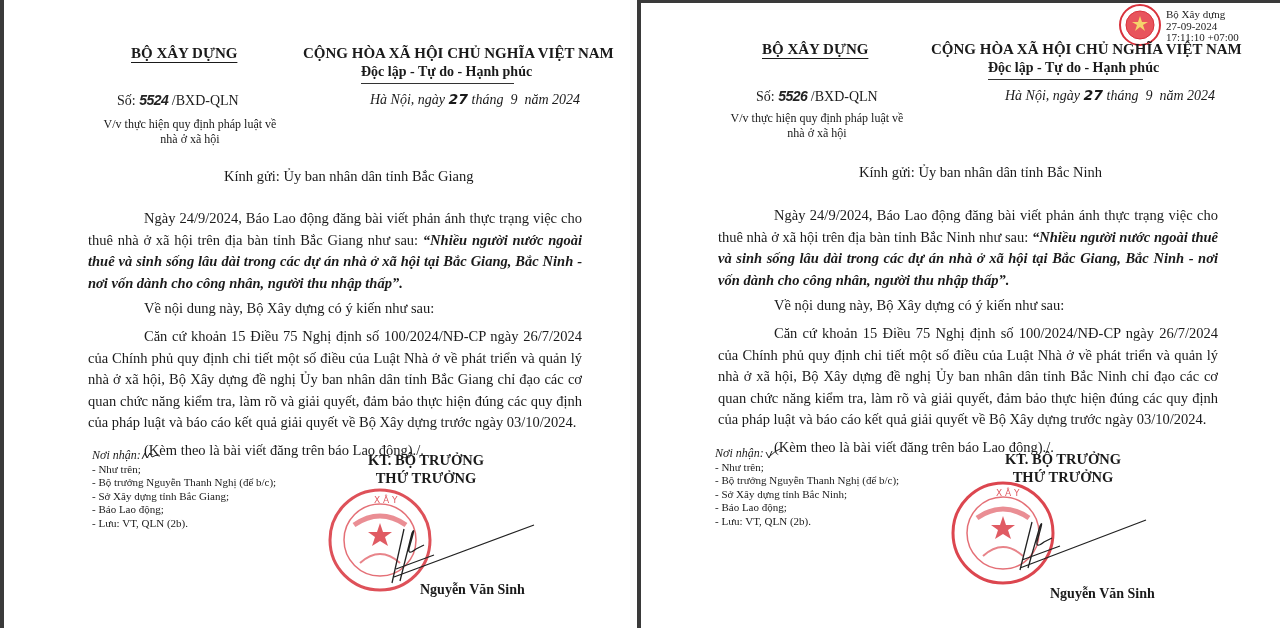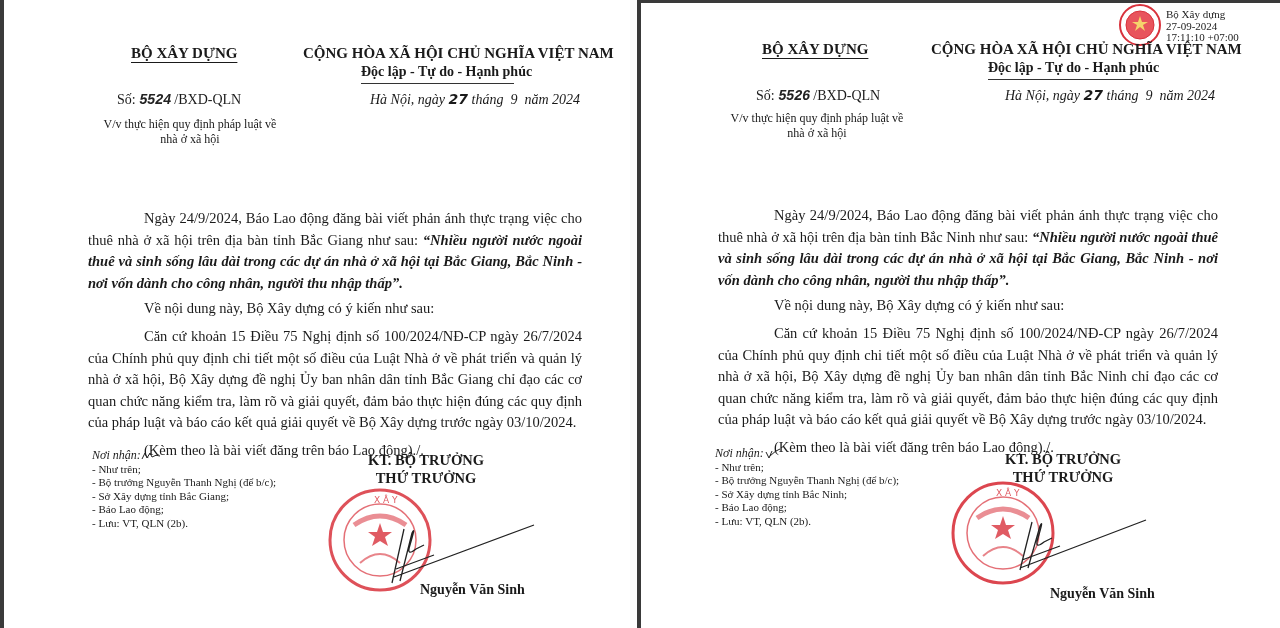--- a/index.html
+++ b/index.html
@@ -10,21 +10,21 @@
   .top-border { position:absolute; left:641px; top:0; width:639px; height:3px; background:#3a3a3a; }
   .page { position:absolute; top:0; height:512px; }
   .page.left { left:4px; width:633px; }
   .page.right { left:641px; width:639px; }
   .abs { position:absolute; white-space:nowrap; }
   .ministry { font-weight:bold; font-size:15px; text-decoration:underline; text-underline-offset:4px; }
   .nation { font-weight:bold; font-size:15px; }
   .motto { font-weight:bold; font-size:14px; }
   .motto-line { position:absolute; height:1px; background:#333; }
   .docnum { font-size:14px; }
-  .docnum .hand { font-family:Liberation Mono, monospace; font-style:italic; font-weight:bold; color:#222; font-size:14px; letter-spacing:-0.5px; }
+  .docnum .hand { font-family:Liberation Sans, sans-serif; font-style:italic; font-weight:bold; color:#222; font-size:14px; letter-spacing:-0.5px; }
   .date { font-style:italic; font-size:14px; }
   .date .hand { font-family:"DejaVu Sans",sans-serif; font-weight:bold; font-style:italic; font-size:14px; }
   .subject { font-size:12px; text-align:center; line-height:15px; }
   .recipient { font-size:14.5px; }
   .body-text { font-size:14.5px; line-height:21.6px; text-align:justify; }
   .body-text p { margin:0; }
   .indent { text-indent:56px; }
   .bi { font-weight:bold; font-style:italic; }
   .attach { font-size:14.5px; }
   .recv { font-size:11px; line-height:13.6px; }
@@ -54,20 +54,21 @@
   <div class="abs date" style="left:366px; top:91px;">
     <span>Hà Nội, ngày</span>
     <span class="hand">27</span>
     <span style="white-space:pre;">tháng  9  năm 2024</span>
   </div>
   <div class="abs subject" style="left:86px; top:117px; width:200px;">
     <div>V/v thực hiện quy định pháp luật về</div>
     <div>nhà ở xã hội</div>
   </div>
 
+  <div class="abs recipient" style="left:220px; top:168px;">Kính gửi: Ủy ban nhân dân tỉnh Bắc Giang</div>
 
   <div class="abs body-text" style="left:84px; top:208px; width:494px; white-space:normal;">
     <p class="indent"><span>Ngày 24/9/2024, Báo Lao động đăng bài viết phản ánh thực trạng việc cho thuê nhà ở xã hội trên địa bàn tỉnh Bắc Giang như sau: </span><span class="bi">“Nhiều người nước ngoài thuê và sinh sống lâu dài trong các dự án nhà ở xã hội tại Bắc Giang, Bắc Ninh - nơi vốn dành cho công nhân, người thu nhập thấp”.</span></p>
     <p class="indent" style="margin-top:4px;">Về nội dung này, Bộ Xây dựng có ý kiến như sau:</p>
     <p class="indent" style="margin-top:6px;">Căn cứ khoản 15 Điều 75 Nghị định số 100/2024/NĐ-CP ngày 26/7/2024 của Chính phủ quy định chi tiết một số điều của Luật Nhà ở về phát triển và quản lý nhà ở xã hội, Bộ Xây dựng đề nghị Ủy ban nhân dân tỉnh Bắc Giang chỉ đạo các cơ quan chức năng kiểm tra, làm rõ và giải quyết, đảm bảo thực hiện đúng các quy định của pháp luật và báo cáo kết quả giải quyết về Bộ Xây dựng trước ngày 03/10/2024.</p>
     <p class="indent attach" style="margin-top:6px;">(Kèm theo là bài viết đăng trên báo Lao động)./.</p>
   </div>
 
   <div class="abs recv" style="left:88px; top:449px;">
     <div style="display:flex; align-items:center;">
@@ -126,20 +127,21 @@
   <div class="abs date" style="left:364px; top:87px;">
     <span>Hà Nội, ngày</span>
     <span class="hand">27</span>
     <span style="white-space:pre;">tháng  9  năm 2024</span>
   </div>
   <div class="abs subject" style="left:76px; top:111px; width:200px;">
     <div>V/v thực hiện quy định pháp luật về</div>
     <div>nhà ở xã hội</div>
   </div>
 
+  <div class="abs recipient" style="left:218px; top:164px;">Kính gửi: Ủy ban nhân dân tỉnh Bắc Ninh</div>
 
   <div class="abs body-text" style="left:77px; top:205px; width:500px; white-space:normal;">
     <p class="indent"><span>Ngày 24/9/2024, Báo Lao động đăng bài viết phản ánh thực trạng việc cho thuê nhà ở xã hội trên địa bàn tỉnh Bắc Ninh như sau: </span><span class="bi">“Nhiều người nước ngoài thuê và sinh sống lâu dài trong các dự án nhà ở xã hội tại Bắc Giang, Bắc Ninh - nơi vốn dành cho công nhân, người thu nhập thấp”.</span></p>
     <p class="indent" style="margin-top:4px;">Về nội dung này, Bộ Xây dựng có ý kiến như sau:</p>
     <p class="indent" style="margin-top:6px;">Căn cứ khoản 15 Điều 75 Nghị định số 100/2024/NĐ-CP ngày 26/7/2024 của Chính phủ quy định chi tiết một số điều của Luật Nhà ở về phát triển và quản lý nhà ở xã hội, Bộ Xây dựng đề nghị Ủy ban nhân dân tỉnh Bắc Ninh chỉ đạo các cơ quan chức năng kiểm tra, làm rõ và giải quyết, đảm bảo thực hiện đúng các quy định của pháp luật và báo cáo kết quả giải quyết về Bộ Xây dựng trước ngày 03/10/2024.</p>
     <p class="indent attach" style="margin-top:6px;">(Kèm theo là bài viết đăng trên báo Lao động)./.</p>
   </div>
 
   <div class="abs recv" style="left:74px; top:447px;">
     <div style="display:flex; align-items:center;">

